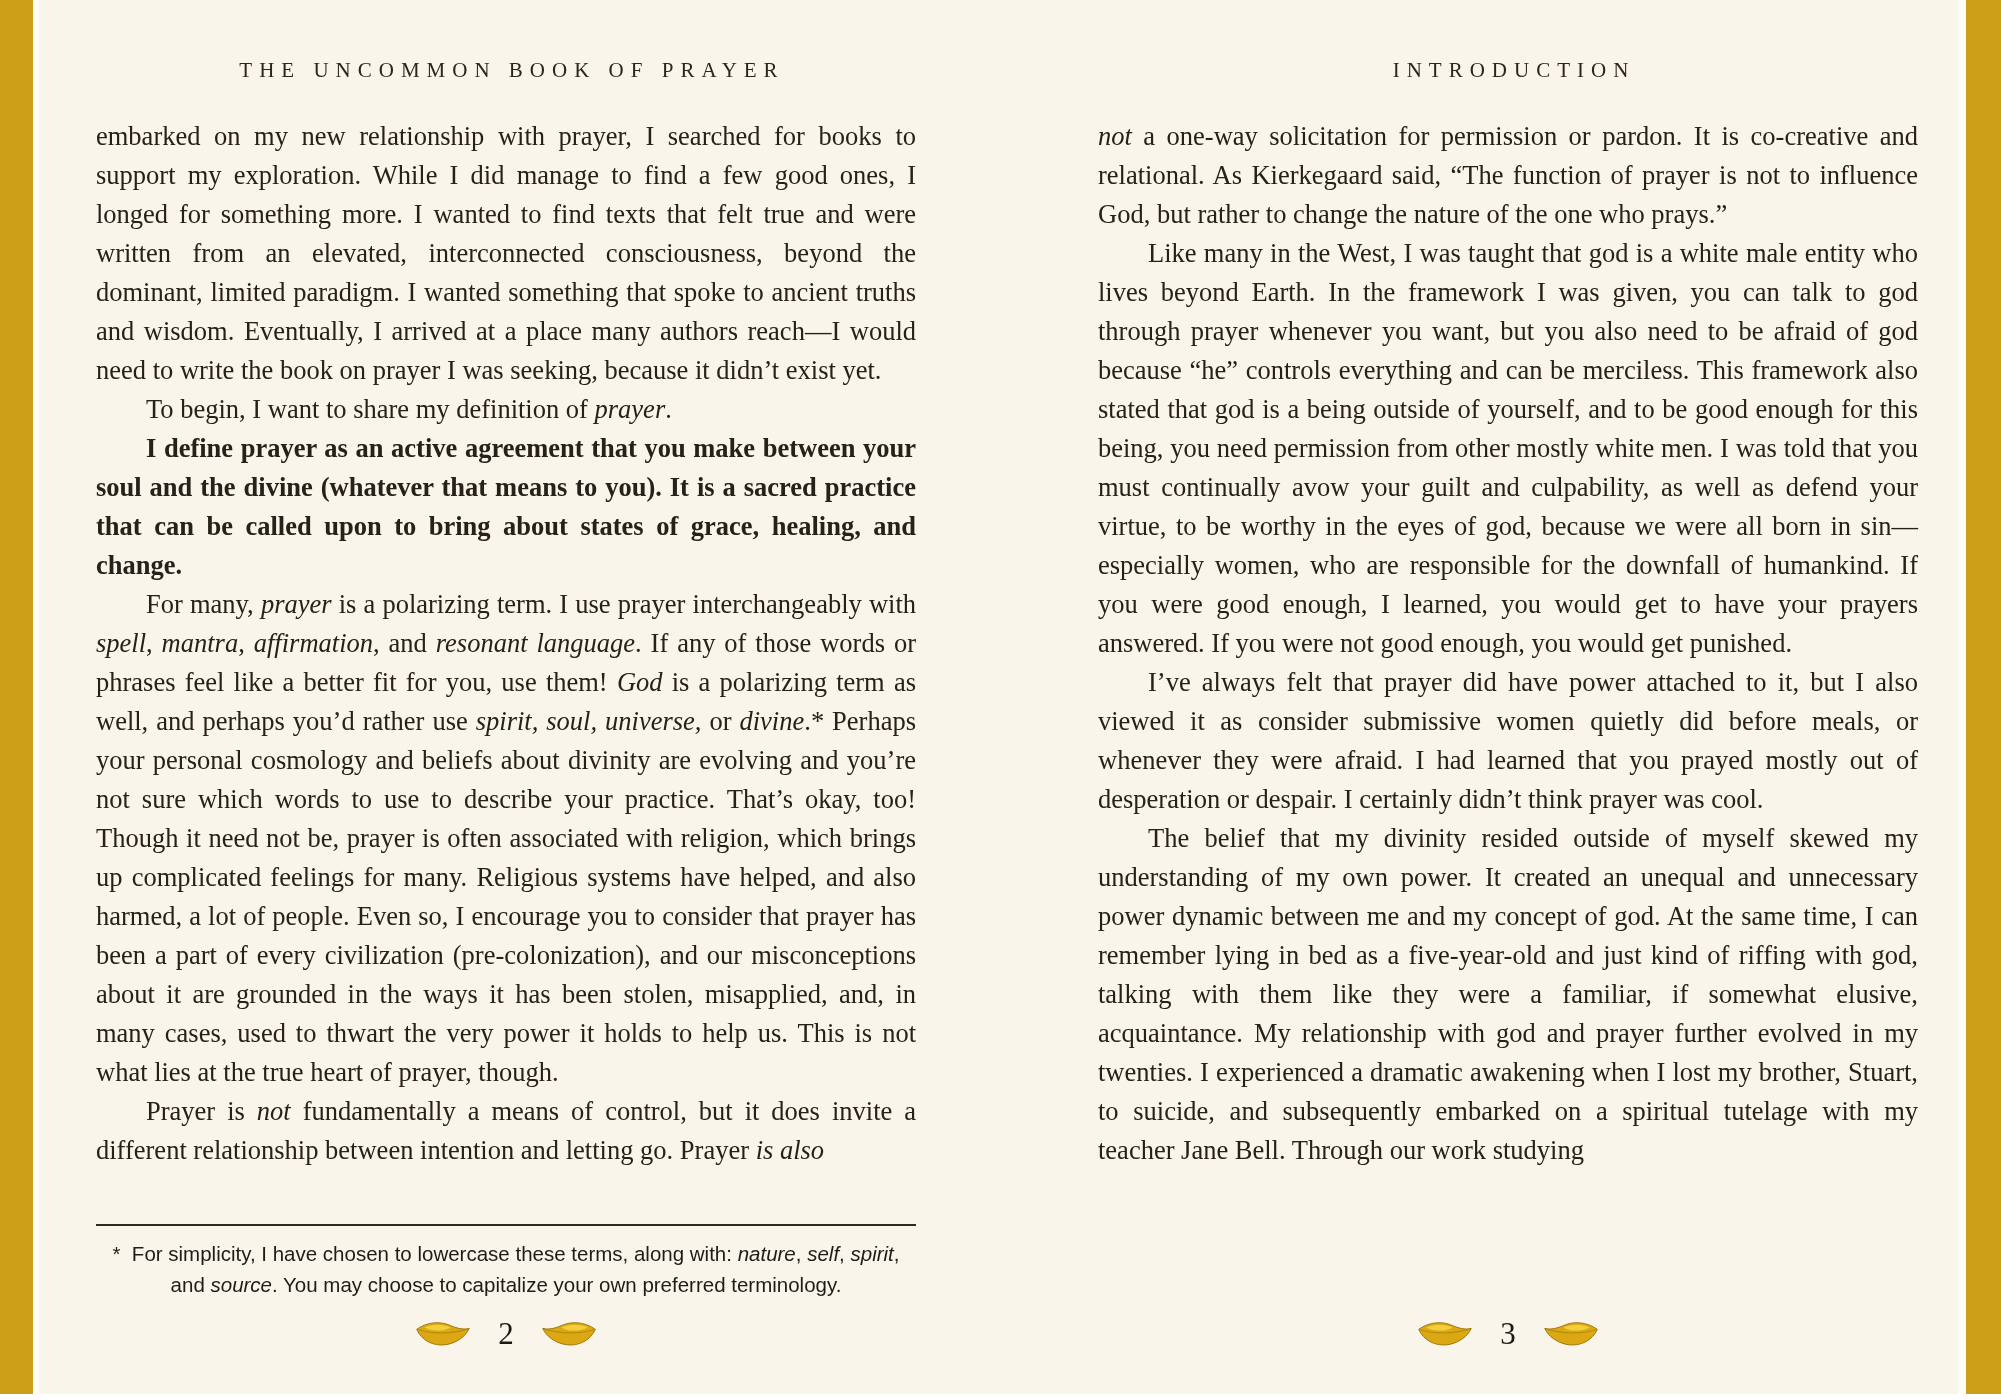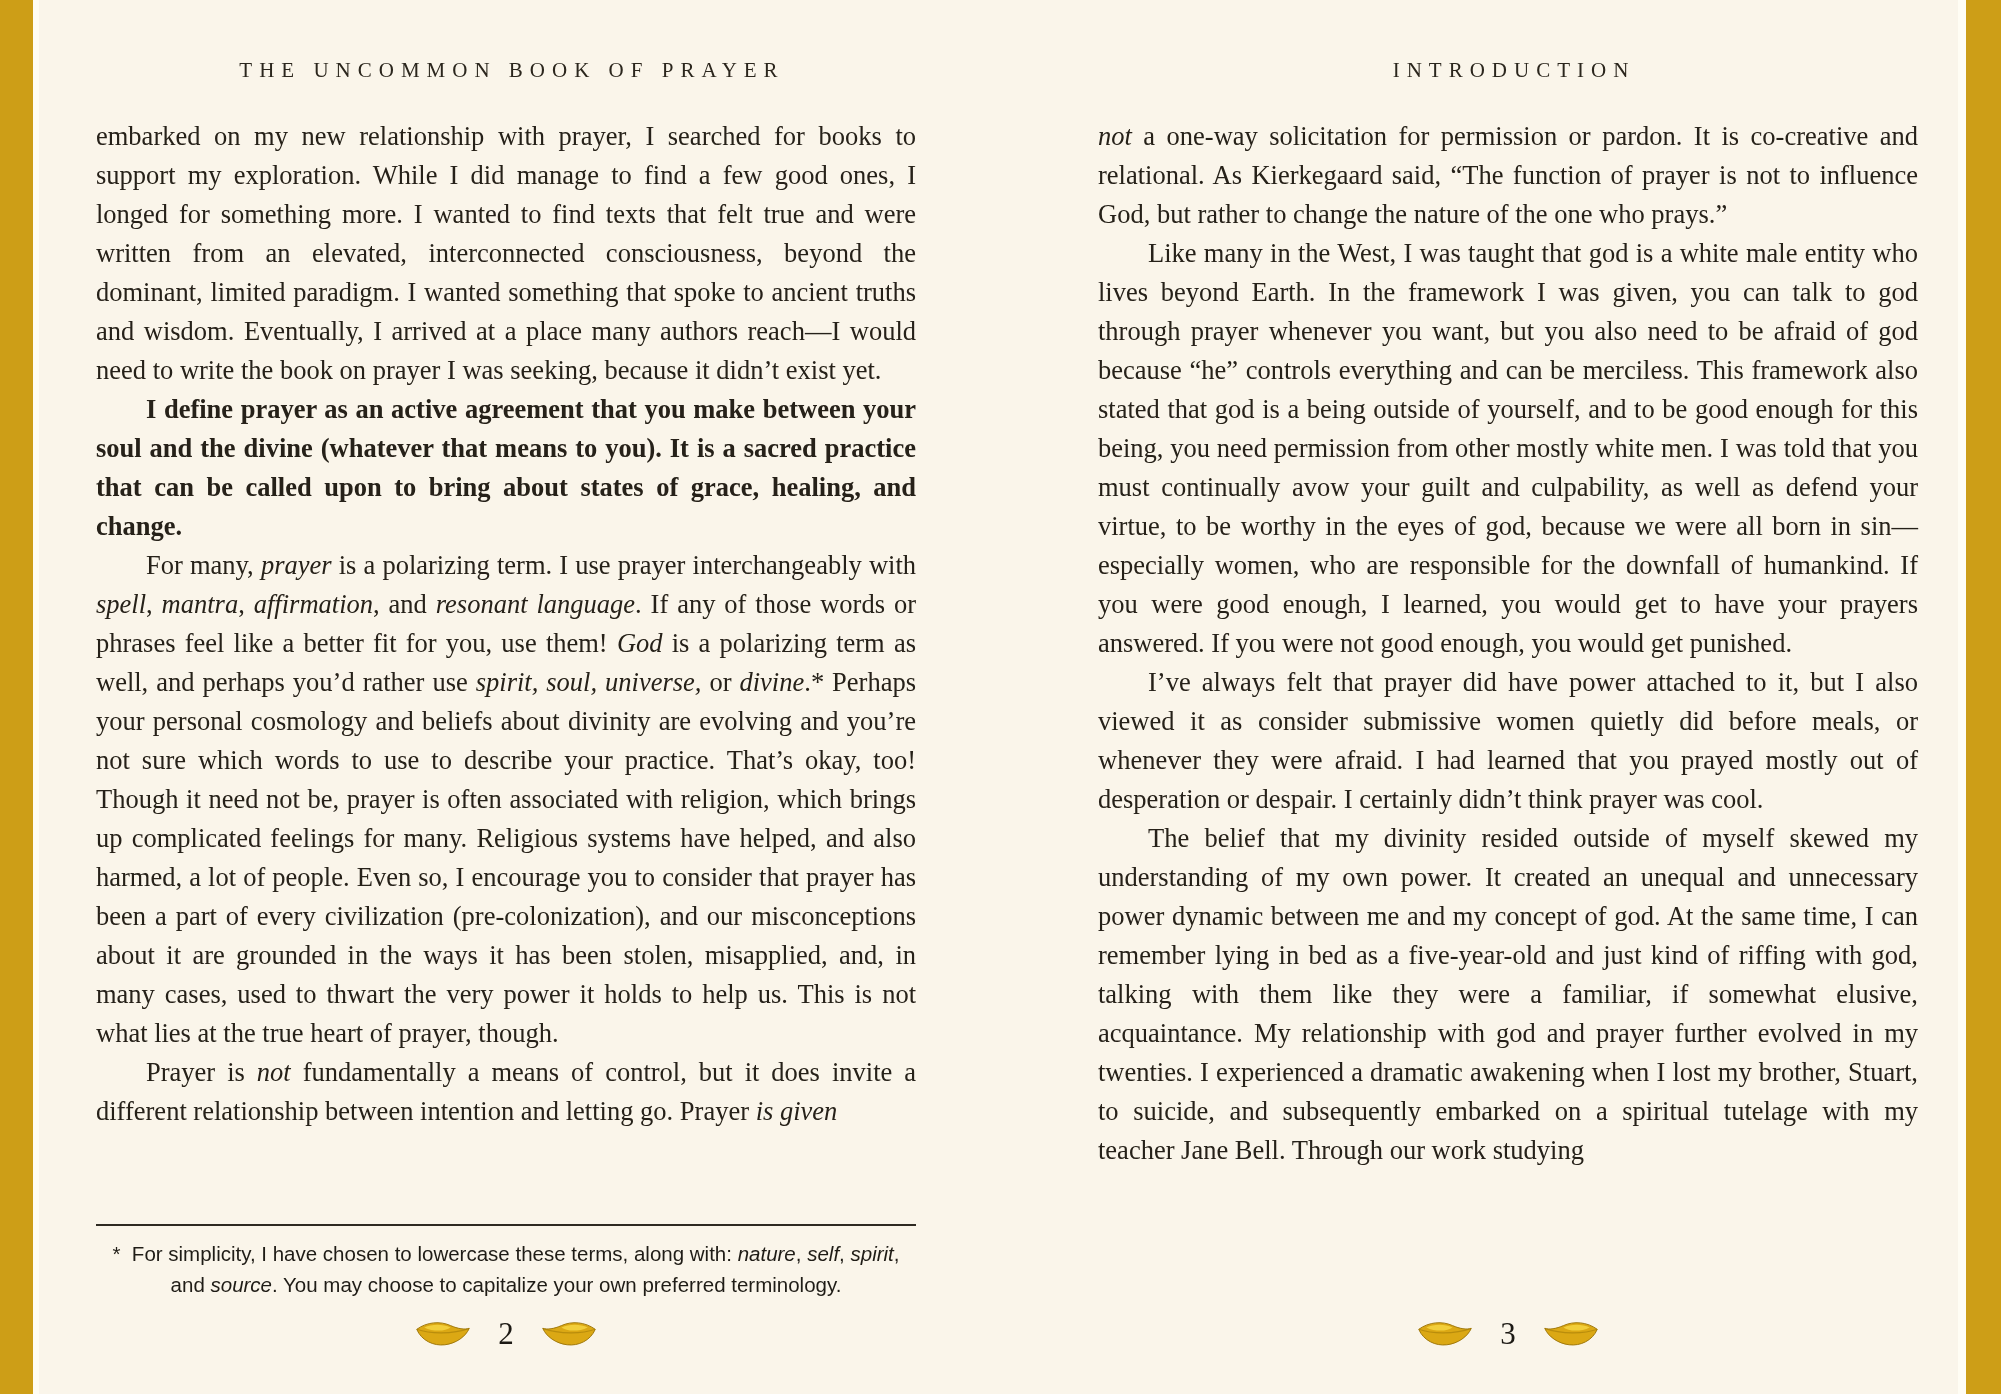--- a/index.html
+++ b/index.html
@@ -53,23 +53,24 @@
 <div class="book">
   <div class="bar bar-left"></div>
   <div class="bar bar-right"></div>
   <div class="page-edge page-edge-left"></div>
   <div class="page-edge page-edge-right"></div>
 
   <section class="page page-left">
     <header class="running-head">THE UNCOMMON BOOK OF PRAYER</header>
     <div class="page-body">
         <p><span>embarked on my new relationship with prayer, I searched for books to support my exploration. While I did manage to find a few good ones, I longed for something more. I wanted to find texts that felt true and were written from an elevated, interconnected consciousness, beyond the dominant, limited paradigm. I wanted something that spoke to ancient truths and wisdom. Eventually, I arrived at a place many authors reach—I would need to write the book on prayer I was seeking, because it didn’t exist yet.</span></p>
+        <p class="indent"><span>To begin, I want to share my definition of </span><span class="it">prayer</span><span>.</span></p>
         <p class="indent bold"><span>I define prayer as an active agreement that you make between your soul and the divine (whatever that means to you). It is a sacred practice that can be called upon to bring about states of grace, healing, and change.</span></p>
         <p class="indent"><span>For many, </span><span class="it">prayer</span><span> is a polarizing term. I use prayer interchangeably with </span><span class="it">spell</span><span>, </span><span class="it">mantra</span><span>, </span><span class="it">affirmation</span><span>, and </span><span class="it">resonant language</span><span>. If any of those words or phrases feel like a better fit for you, use them! </span><span class="it">God</span><span> is a polarizing term as well, and perhaps you’d rather use </span><span class="it">spirit, soul, universe,</span><span> or </span><span class="it">divine</span><span>.* Perhaps your personal cosmology and beliefs about divinity are evolving and you’re not sure which words to use to describe your practice. That’s okay, too! Though it need not be, prayer is often associated with religion, which brings up complicated feelings for many. Religious systems have helped, and also harmed, a lot of people. Even so, I encourage you to consider that prayer has been a part of every civilization (pre-colonization), and our misconceptions about it are grounded in the ways it has been stolen, misapplied, and, in many cases, used to thwart the very power it holds to help us. This is not what lies at the true heart of prayer, though.</span></p>
-        <p class="indent"><span>Prayer is </span><span class="it">not</span><span> fundamentally a means of control, but it does invite a different relationship between intention and letting go. Prayer </span><span class="it">is given</span></p>
+        <p class="indent"><span>Prayer is </span><span class="it">not</span><span> fundamentally a means of control, but it does invite a different relationship between intention and letting go. Prayer </span><span class="it">is also</span></p>
       </div>
     <div class="footnote">
       <div class="footnote-rule"></div>
       <div class="footnote-text">
           <p><span>*&nbsp;&nbsp;For simplicity, I have chosen to lowercase these terms, along with: </span><span class="it">nature</span><span>, </span><span class="it">self</span><span>, </span><span class="it">spirit</span><span>, and </span><span class="it">source</span><span>. You may choose to capitalize your own preferred terminology.</span></p>
         </div>
     </div>
     <footer class="folio">
       <span class="leaf">
         <svg viewBox="0 0 60 32" xmlns="http://www.w3.org/2000/svg">

